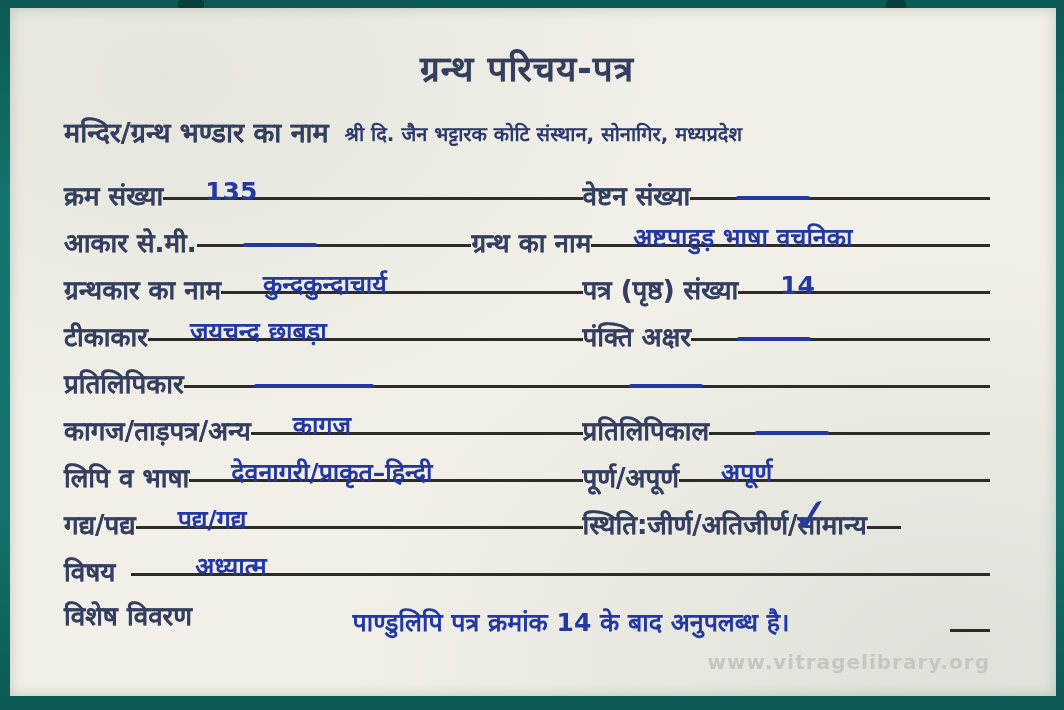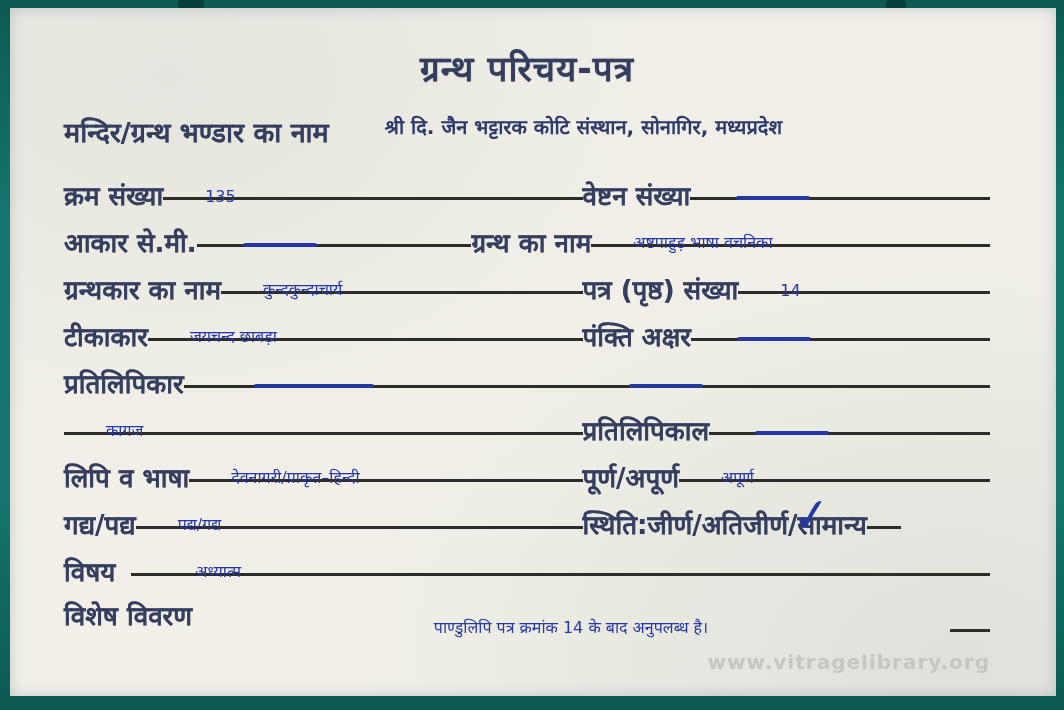--- a/index.html
+++ b/index.html
@@ -22,41 +22,41 @@
       var(--paper);
     box-shadow:inset 0 0 14px rgba(60,90,80,.25);
     padding:30px 66px 0 54px;
   }
   .title{
     text-align:center;font-size:35px;font-weight:700;color:var(--ink);
     letter-spacing:1px;margin-top:6px;
     text-shadow:0 0 1px rgba(40,50,90,.4);
   }
   .header-row{
-    display:flex;align-items:flex-start;margin-top:22px;white-space:nowrap;gap:40px;
+    display:flex;align-items:center;margin-top:22px;white-space:nowrap;
   }
   .header-row .lbl{font-size:27px;font-weight:600;color:var(--ink);}
   .header-row .hval{font-size:20px;font-weight:600;color:#2c3a6a;margin-left:16px;}
   .rows{margin-top:16px;}
   .row{display:flex;height:47px;}
   .field{display:flex;align-items:flex-end;min-width:0;}
   .field.lcol{width:56%;flex:none;}
   .field.rcol{flex:1;}
   .lbl{
     white-space:nowrap;font-size:26px;font-weight:600;color:var(--ink);
     padding-bottom:4px;text-shadow:0 0 .5px rgba(40,50,90,.5);
   }
   .rule{
     flex:1;position:relative;height:100%;
     border-bottom:3px solid var(--line);margin-bottom:17px;min-width:14px;
   }
   .rule.short{flex:0 0 34px;}
   .val{
     position:absolute;bottom:-9px;left:42px;white-space:nowrap;
-    font-size:16px;font-weight:400;color:var(--blue);
+    font-size:25px;font-weight:700;color:var(--blue);
   }
   .val.centered{left:50%;transform:translateX(-50%);}
   .dash{
     position:absolute;bottom:-3px;left:46px;width:74px;
     border-bottom:4px solid var(--blue);border-radius:2px;
   }
   .checkwrap{position:relative;display:inline-block;}
   .check{
     position:absolute;left:-6px;top:-18px;color:var(--blue);
     font-size:46px;font-weight:700;transform:rotate(-6deg);pointer-events:none;
@@ -152,20 +152,21 @@
       </div>
       <div class="field rcol">
         <div class="rule">
           <span class="dash"></span>
         </div>
       </div>
     </div>
 
     <div class="row">
       <div class="field lcol">
+        <span class="lbl">कागज/ताड़पत्र/अन्य</span>
         <div class="rule">
           <span class="val">कागज</span>
         </div>
       </div>
       <div class="field rcol">
         <span class="lbl">प्रतिलिपिकाल</span>
         <div class="rule">
           <span class="dash"></span>
         </div>
       </div>

